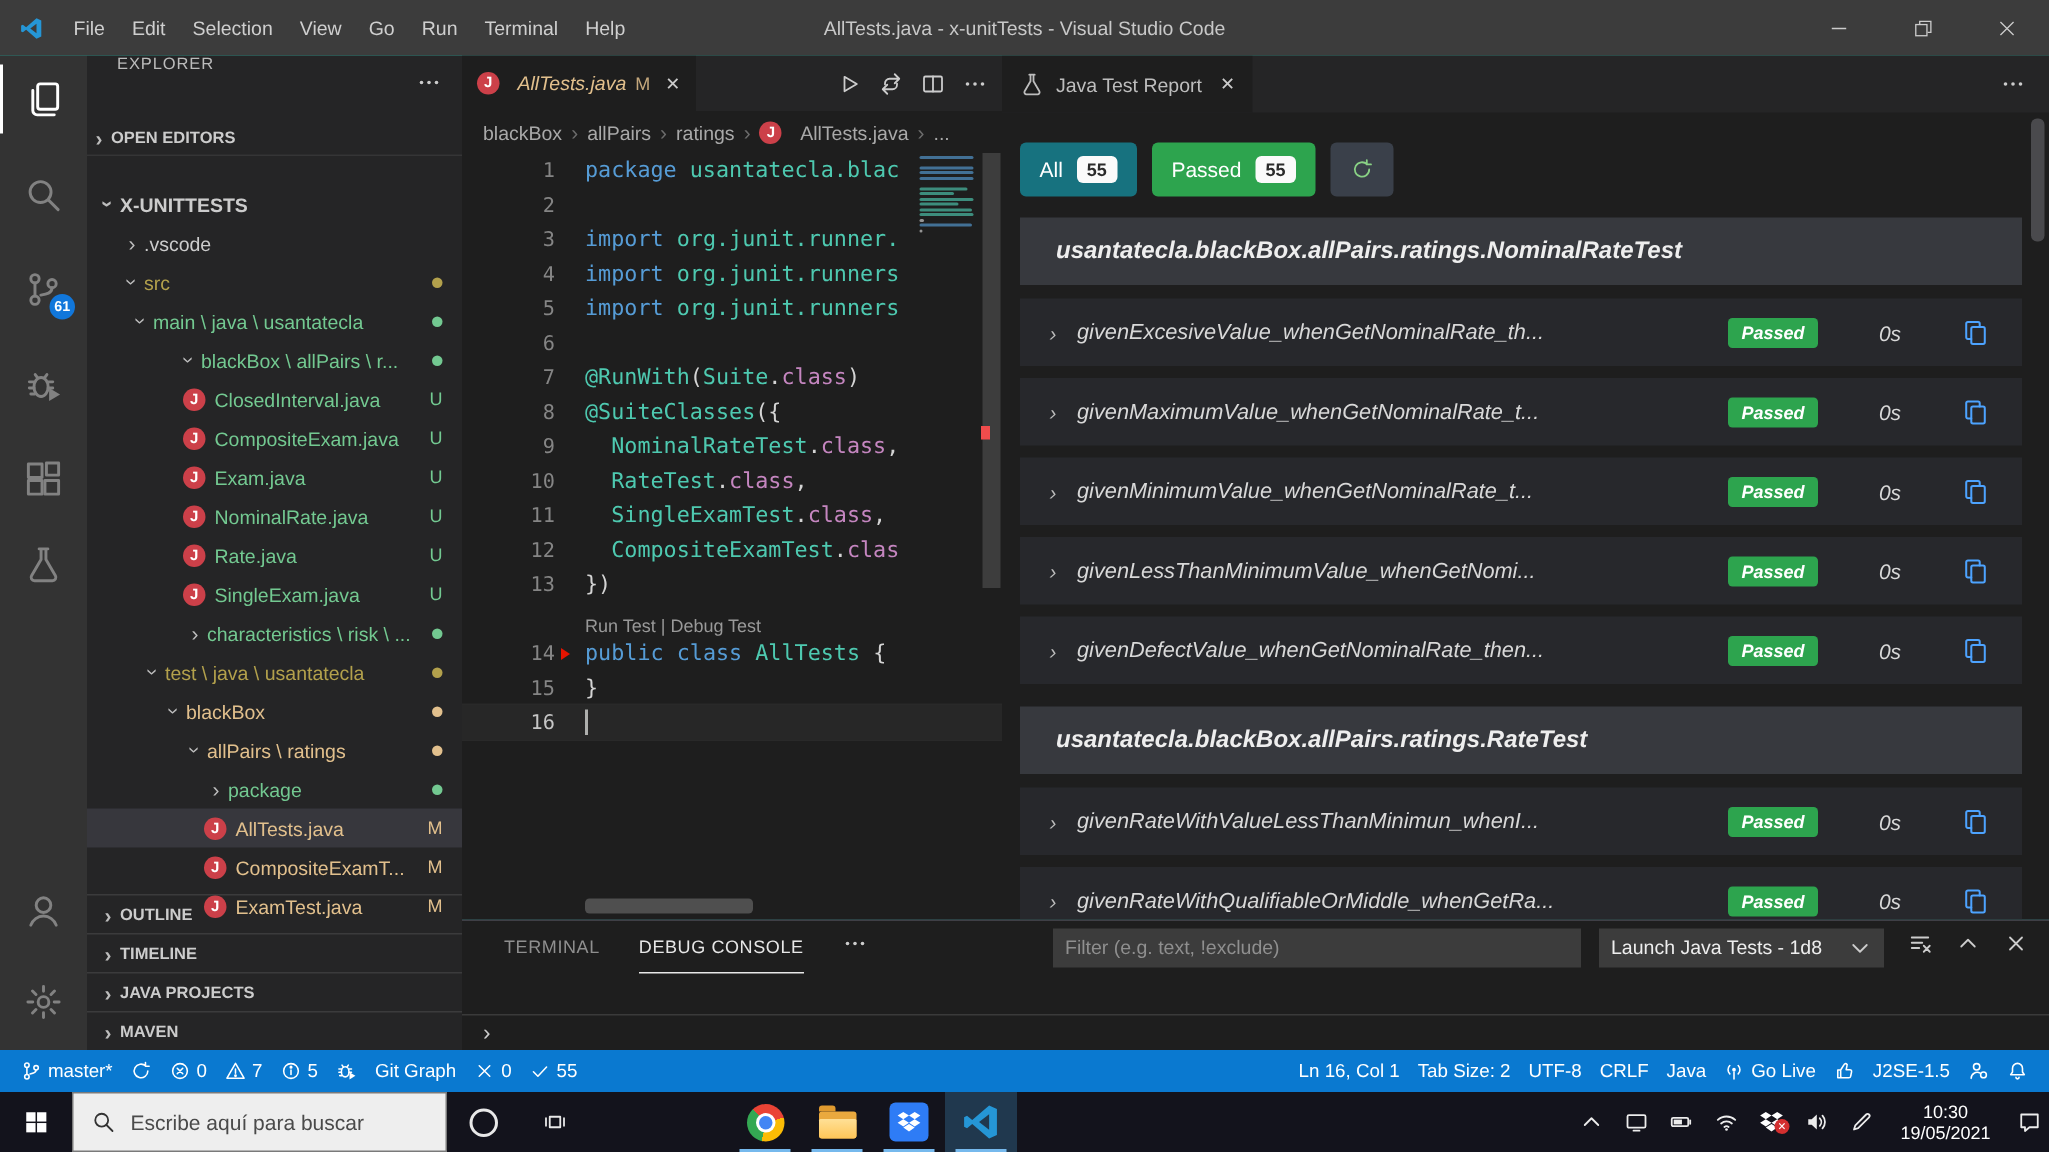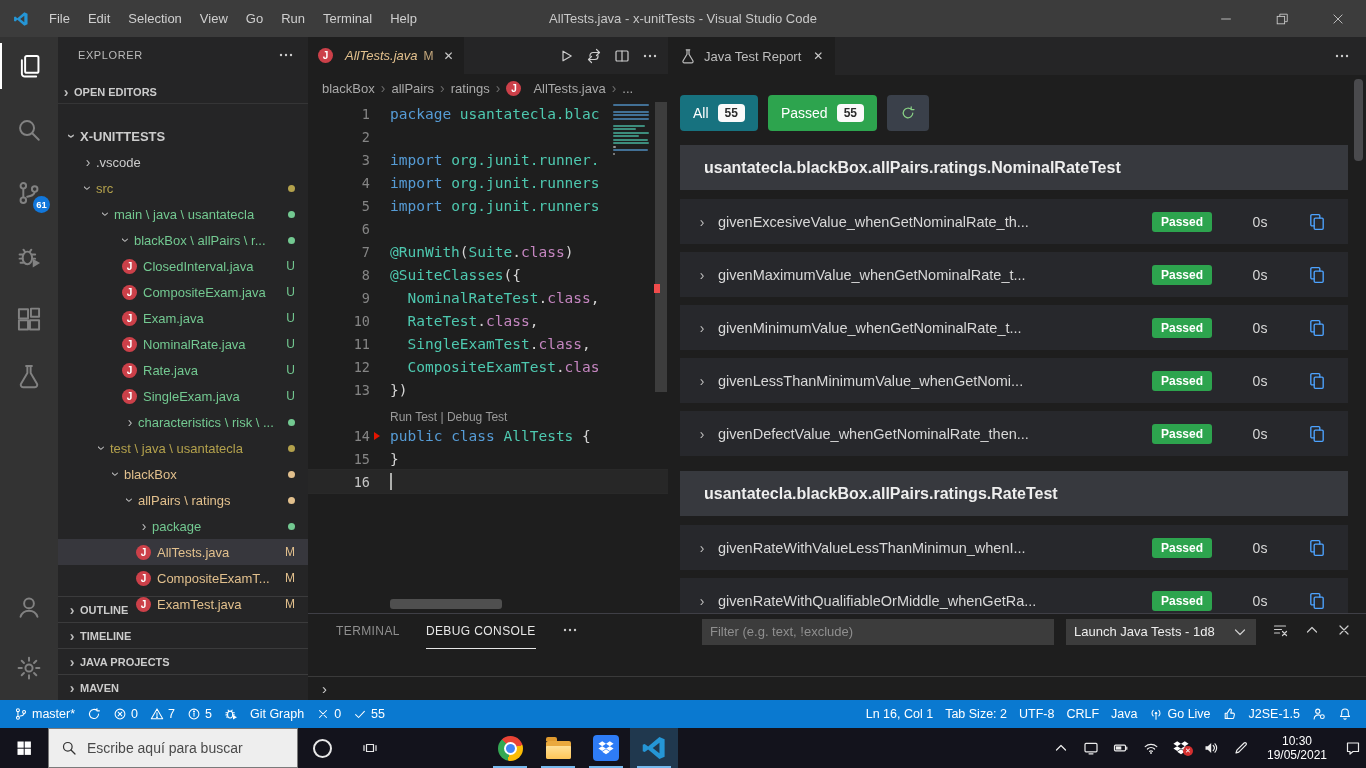--- a/index.html
+++ b/index.html
@@ -24,21 +24,21 @@
   
   .activitybar{position:absolute;left:0;top:0;width:58px;height:100%;background:#333333;}
   .ab-icon{position:absolute;left:0;width:58px;height:46px;display:flex;align-items:center;justify-content:center;color:#828282;}
   .ab-icon svg{width:26px;height:26px;}
   .ab-icon.active{color:#fff;border-left:2px solid #fff;}
   .ab-badge{position:absolute;right:8px;bottom:3px;min-width:17px;height:17px;border-radius:9px;background:#1177db;
     color:#fff;font-size:9.5px;font-weight:700;display:flex;align-items:center;justify-content:center;padding:0 3px;}
 
   
   .sidebar{position:absolute;left:58px;top:0;width:250px;height:100%;background:#252526;overflow:hidden;}
-  .sb-title{height:35px;display:flex;align-items:center;padding:0 14px 0 20px;font-size:11px;letter-spacing:.6px;color:#bbb;}
+  .sb-title{height:35px;display:flex;padding:0 14px 0 20px;font-size:11px;letter-spacing:.6px;color:#bbb;}
   .sb-title .ic{margin-left:auto;color:#ccc;}
   .open-editors{position:absolute;top:43px;left:0;right:0;height:24px;display:flex;align-items:center;font-size:11px;font-weight:700;color:#ccc;border-bottom:1px solid rgba(128,128,128,.18);}
   .tree{position:absolute;top:86px;left:0;right:0;height:490px;overflow:hidden;}
   .trow{height:26px;display:flex;align-items:center;font-size:13px;white-space:nowrap;}
   .trow.selected{background:#37373d;}
   .trow.rootrow{font-weight:700;color:#ccc;}
   .chev{width:16px;flex:none;color:#bdbdbd;font-size:14px;display:inline-flex;justify-content:center;line-height:1;}
   .chev.open{transform:rotate(90deg);}
   .java-icon{width:15px;height:15px;flex:none;border-radius:50%;background:#cc4049;color:#fff;font-size:10px;font-weight:700;
     display:inline-flex;align-items:center;justify-content:center;margin-right:6px;}
@@ -87,21 +87,21 @@
   .tr-btn.passed{background:#2da44e;}
   .count-chip{background:#fafafa;color:#2b2b2b;font-weight:700;font-size:12px;border-radius:4px;padding:2px 7px;}
   .tr-btn.refresh{background:#3a404a;width:42px;justify-content:center;color:#89d185;}
   .tr-group-header{background:#37393e;height:45px;display:flex;align-items:center;padding-left:24px;font-size:16px;font-weight:700;color:#eee;margin-bottom:9px;}
   .tr-row{background:#27282c;height:45px;display:flex;align-items:center;padding:0 22px 0 14px;margin-bottom:8px;font-size:14.5px;color:#d8d8d8;}
   .tr-row .chev{margin-right:8px;}
   .tr-name{flex:1;white-space:nowrap;overflow:hidden;}
   .chip-passed{background:#2da44e;color:#fff;font-size:12px;font-weight:700;padding:3px 9px;border-radius:3px;flex:none;}
   .tr-time{width:96px;text-align:center;font-size:14px;flex:none;}
   .goto-icon{color:#4da3ff;flex:none;}
-  .tr-group{margin-bottom:15px;}
+  .tr-group{margin-bottom:15px;font-style:italic;}
   .tp-scroll{position:absolute;right:3px;top:42px;width:9px;height:82px;background:#4a4a4d;border-radius:4px;}
 
   
   .bottompanel{position:absolute;left:308px;top:576px;right:0;height:87px;background:#1e1e1e;border-top:1px solid #3f3f46;}
   .bp-header{height:35px;display:flex;align-items:center;padding:0 14px 0 28px;}
   .bp-tab{font-size:12px;letter-spacing:.4px;color:#8f8f8f;margin-right:26px;height:100%;display:flex;align-items:center;border-bottom:1px solid transparent;}
   .bp-tab.active{color:#e7e7e7;border-bottom-color:#e7e7e7;}
   .bp-more{color:#ccc;margin-right:20px;}
   .bp-filter{margin-left:auto;width:352px;height:26px;background:#3c3c3c;border:none;color:#bbb;font-size:13px;padding:0 8px;outline:none;font-family:"Liberation Sans",sans-serif;}
   .bp-filter::placeholder{color:#8f8f8f;}
@@ -280,21 +280,21 @@
           </div>
           <div class="trow" style="padding-left: 22px;">
             <span class="chev">›</span>
             <span class="git-none">.vscode</span>
           </div>
           <div class="trow" style="padding-left: 22px;">
             <span class="chev open">›</span>
             <span class="git-gold">src</span>
             <span class="dot" style="background: rgb(179, 161, 76);"></span>
           </div>
-          <div class="trow" style="padding-left: 40px;">
+          <div class="trow" style="padding-left: 28px;">
             <span class="chev open">›</span>
             <span class="git-green">main \ java \ usantatecla</span>
             <span class="dot" style="background: rgb(115, 201, 145);"></span>
           </div>
           <div class="trow" style="padding-left: 60px;">
             <span class="chev open">›</span>
             <span class="git-green">blackBox \ allPairs \ r...</span>
             <span class="dot" style="background: rgb(115, 201, 145);"></span>
           </div>
           <div class="trow" style="padding-left: 64px;">

